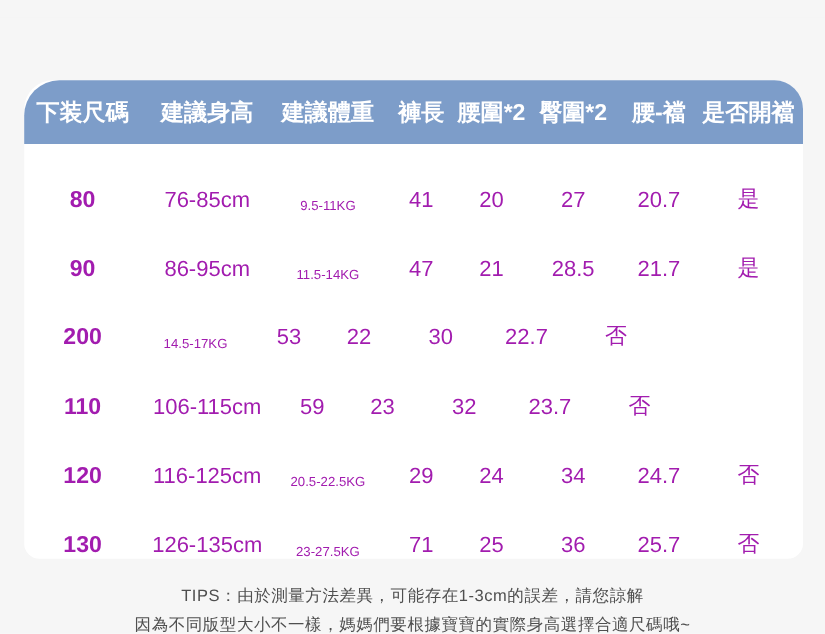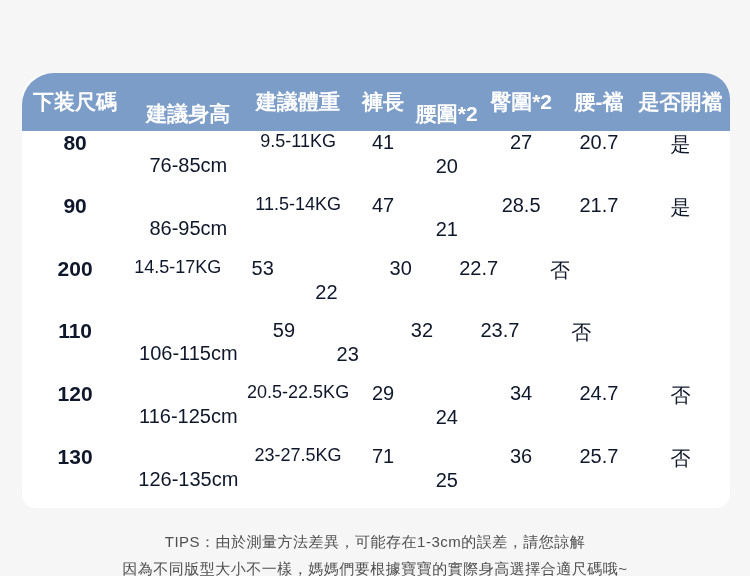--- a/index.html
+++ b/index.html
@@ -40,38 +40,38 @@
     position: absolute;
     left: 22px; top: 115px;
     width: 708px; height: 377px;
     display: flex;
     flex-direction: column;
     z-index: 1;
   }
   .row {
     flex: 1 1 0;
     display: flex;
-    align-items: flex-start;
-    color: #0f172a;
+    align-items: flex-end;
+    color: #a21caf;
     font-size: 20px;
   }
   .cell {
     display: flex;
     justify-content: center;
     align-items: center;
     white-space: nowrap;
     overflow: visible;
     text-align: center;
   }
   
   .c-size   { width: 15%; }
-  .c-height { width: 17%; margin-top: 23px; }
-  .c-weight { width: 14%; font-size: 18px; }
+  .c-height { width: 17%; }
+  .c-weight { width: 14%; font-size: 12px; }
   .c-pants  { width: 10%; }
-  .c-waist  { width: 8%; margin-top: 24px;  }
+  .c-waist  { width: 8%;  }
   .c-hip    { width: 13%; }
   .c-wc     { width: 9%;  }
   .c-open   { width: 14%; }
   .header-bar .cell { font-size: 21px; }
   .row .c-size { font-weight: bold; font-size: 21px; }
   .tips {
     position: absolute;
     left: 0; top: 512px;
     width: 750px;
     text-align: center;

